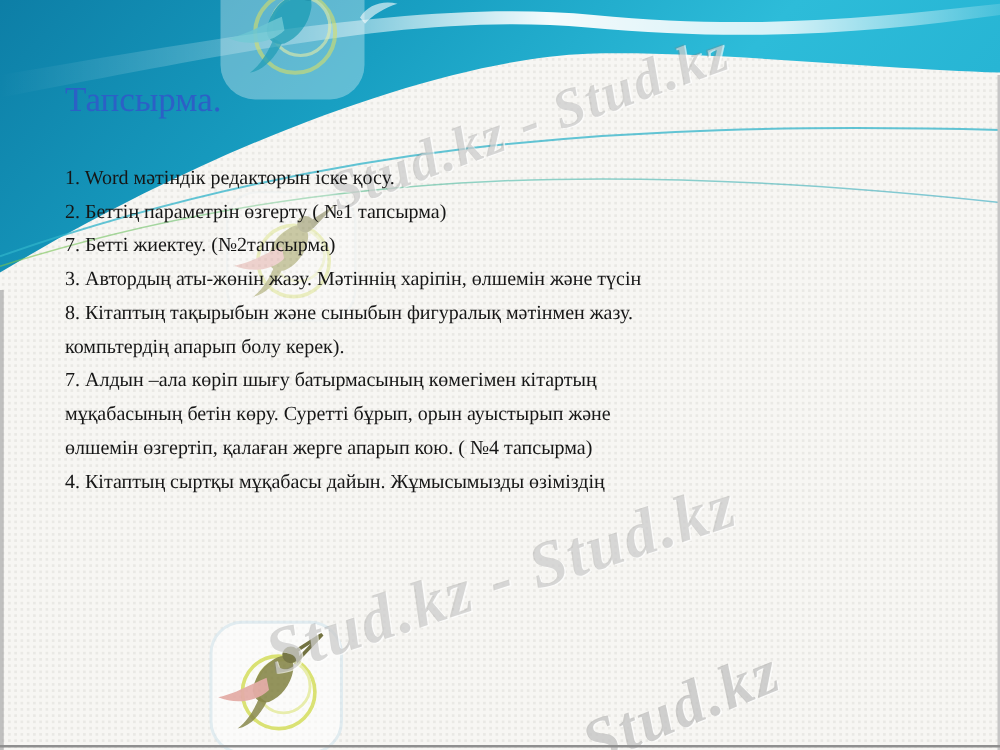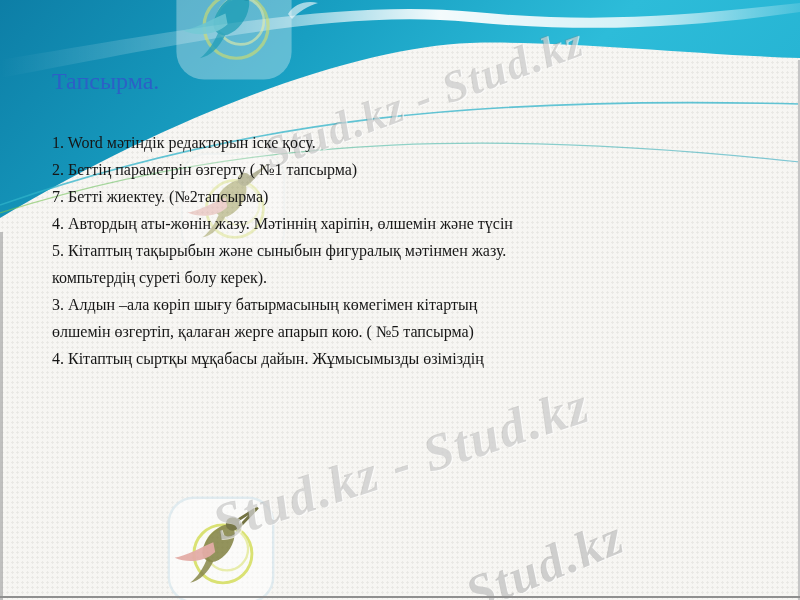--- a/index.html
+++ b/index.html
@@ -31,21 +31,21 @@
   .wm-bottom{left:205px;top:434px;font-size:52px;transform:rotate(-18deg);}
   .wm-corner{left:462px;top:536px;font-size:50px;transform:rotate(-22deg);color:rgba(120,120,120,0.34);}
 
   .logo{position:absolute;pointer-events:none;}
   .logo-top{left:170px;top:-42px;width:128px;height:128px;opacity:.8;}
   .logo-mid{left:176px;top:148px;width:114px;height:114px;opacity:.42;}
   .logo-bottom{left:163px;top:492px;width:116px;height:116px;opacity:.85;}
 
   .page-title{
     position:absolute;left:52px;top:64px;
-    font-size:24px;line-height:34px;
+    font-size:28px;line-height:34px;
     color:#2c60c6;
   }
   .task-list{position:absolute;left:52px;top:129px;width:740px;}
   .body-line{
     white-space:nowrap;
     font-size:16px;line-height:27px;
     color:#161616;
   }
 </style>
 </head>
@@ -122,24 +122,25 @@
   <div class="watermark wm-top">Stud.kz - Stud.kz</div>
   <div class="watermark wm-bottom">Stud.kz - Stud.kz</div>
   <div class="watermark wm-corner">Stud.kz</div>
 
   <div class="page-title">Тапсырма.</div>
 
   <div class="task-list">
       <div class="body-line">1. Word мәтіндік редакторын іске қосу.</div>
       <div class="body-line">2. Беттің параметрін өзгерту ( №1 тапсырма)</div>
       <div class="body-line">7. Бетті жиектеу. (№2тапсырма)</div>
-      <div class="body-line">4. Автордың аты-жөнін жазу. Мәтіннің харіпін, өлшемін және түсін</div>
-      <div class="body-line">5. Кітаптың тақырыбын және сыныбын фигуралық мәтінмен жазу.</div>
-      <div class="body-line">компьтердің суреті болу керек).</div>
-      <div class="body-line">3. Алдын –ала көріп шығу батырмасының көмегімен кітартың</div>
-      <div class="body-line">өлшемін өзгертіп, қалаған жерге апарып кою. ( №5 тапсырма)</div>
+      <div class="body-line">3. Автордың аты-жөнін жазу. Мәтіннің харіпін, өлшемін және түсін</div>
+      <div class="body-line">8. Кітаптың тақырыбын және сыныбын фигуралық мәтінмен жазу.</div>
+      <div class="body-line">компьтердің апарып болу керек).</div>
+      <div class="body-line">7. Алдын –ала көріп шығу батырмасының көмегімен кітартың</div>
+      <div class="body-line">мұқабасының бетін көру. Суретті бұрып, орын ауыстырып және</div>
+      <div class="body-line">өлшемін өзгертіп, қалаған жерге апарып кою. ( №4 тапсырма)</div>
       <div class="body-line">4. Кітаптың сыртқы мұқабасы дайын. Жұмысымызды өзіміздің</div>
     </div>
 
   <div class="edge-left"></div>
   <div class="edge-right"></div>
   <div class="edge-bottom"></div>
 </div>
 
 </body></html>

